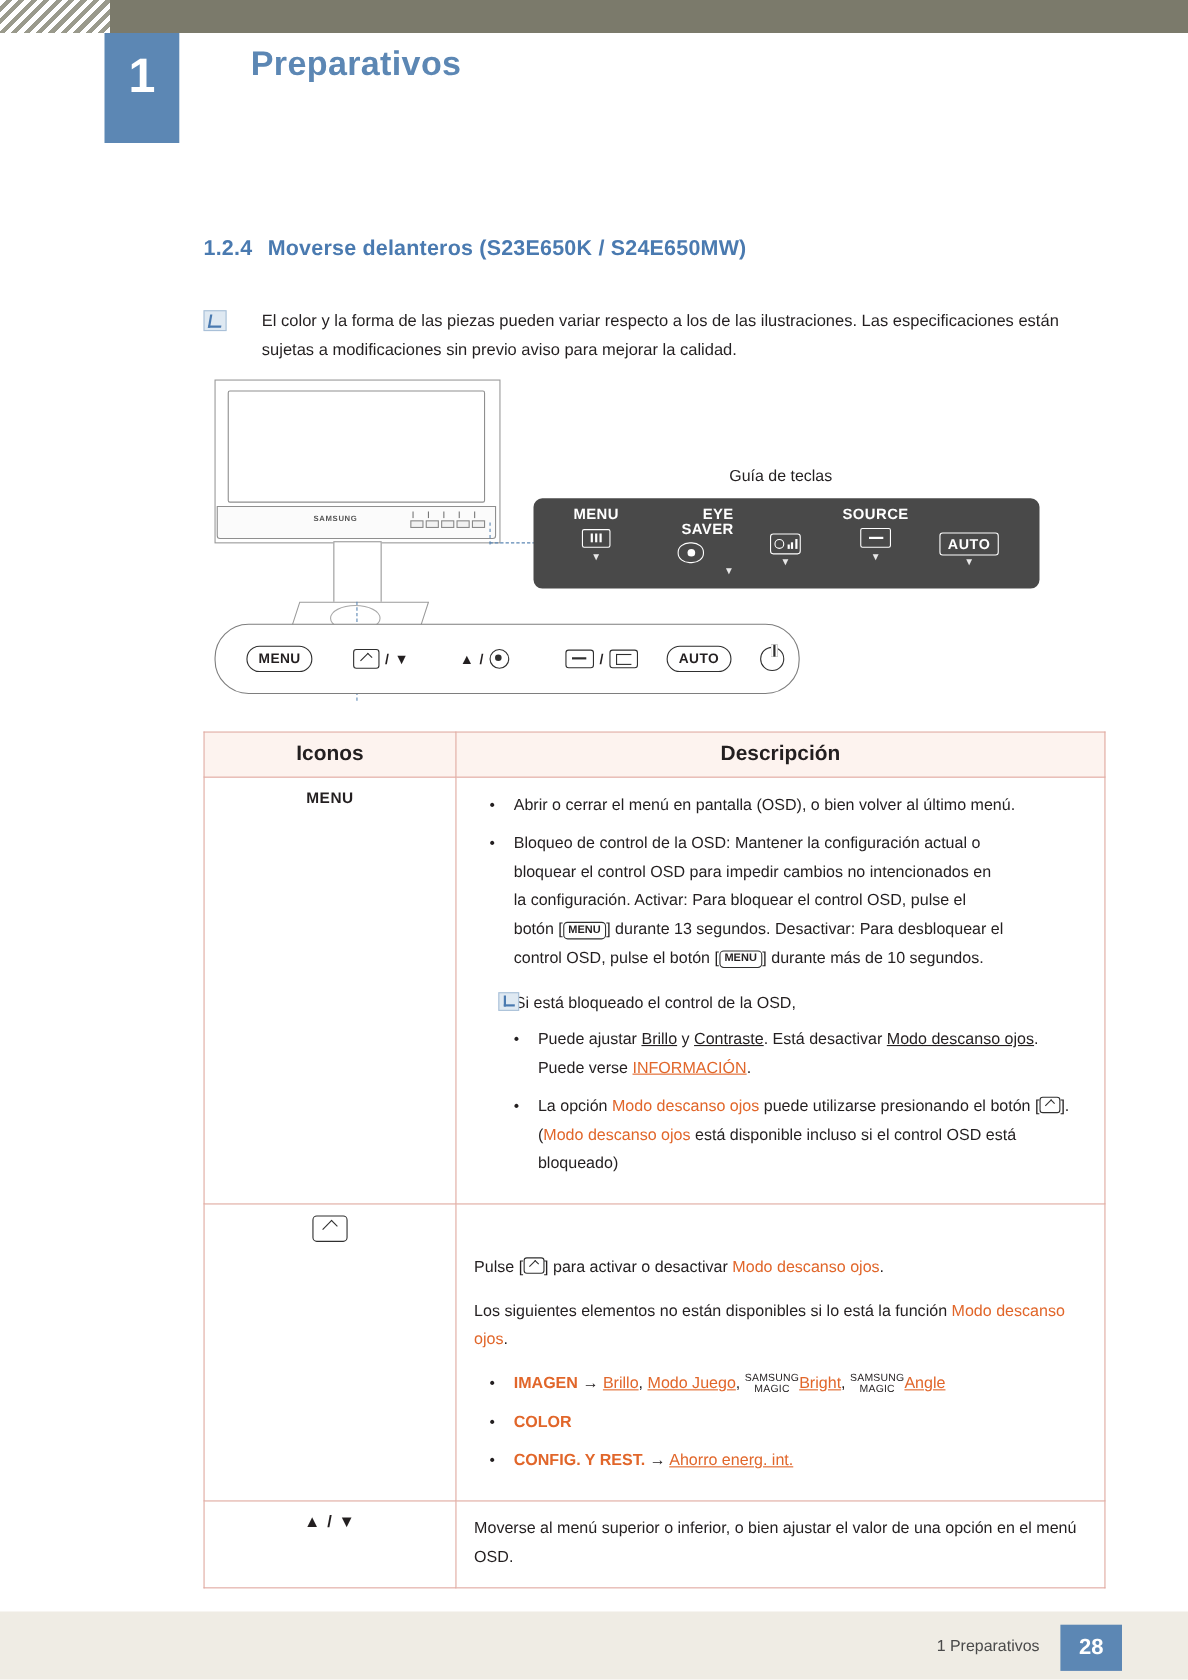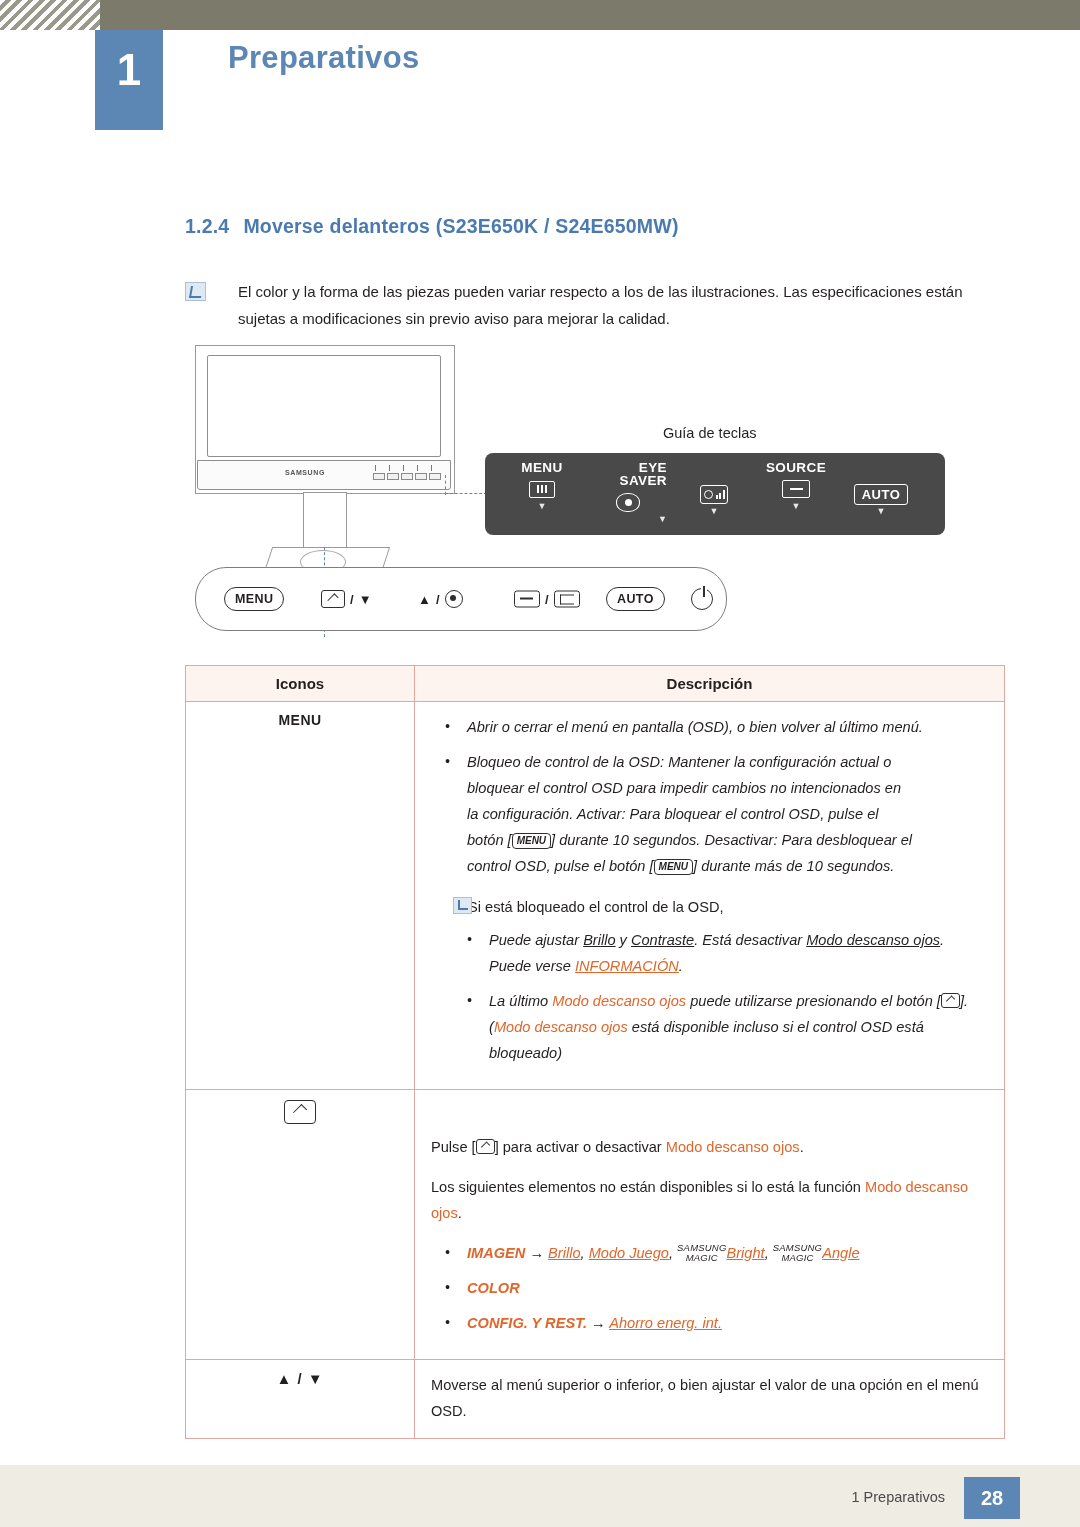--- a/index.html
+++ b/index.html
@@ -372,21 +372,21 @@
   table.icons-table th,
   table.icons-table td {
     border: 1px solid #e0a9a0;
     vertical-align: top;
   }
   table.icons-table thead th {
     background: #fdf3ef;
     text-align: center;
     font-weight: bold;
     padding: 9px 0;
-    font-size: 15px;
+    font-size: 19px;
     color: #231f20;
   }
   td.icon-cell {
     width: 228px;
     text-align: center;
     vertical-align: middle;
     font-weight: bold;
     font-size: 14px;
     letter-spacing: 0.5px;
     padding: 10px 0;
@@ -397,21 +397,20 @@
   }
   ul.bul {
     list-style: none;
     margin: 0;
     padding: 0;
   }
   ul.bul > li {
     position: relative;
     padding-left: 36px;
     margin-bottom: 9px;
-    font-style: italic;
   }
   ul.bul > li::before {
     content: "•";
     position: absolute;
     left: 14px;
     top: -1px;
     font-size: 14px;
     color: #231f20;
   }
   .inner-note {
@@ -687,36 +686,36 @@
       <td class="icon-cell">
         <span>MENU</span>
       </td>
       <td class="desc-cell">
         <ul class="bul">
           <li>Abrir o cerrar el menú en pantalla (OSD), o bien volver al último menú.</li>
           <li>
             <span>Bloqueo de control de la OSD: Mantener la configuración actual o</span><br>
             <span>bloquear el control OSD para impedir cambios no intencionados en</span><br>
             <span>la configuración. Activar: Para bloquear el control OSD, pulse el</span><br>
-            <span>botón [</span><span class="mini-menu">MENU</span><span>] durante 10 segundos. Desactivar: Para desbloquear el</span><br>
+            <span>botón [</span><span class="mini-menu">MENU</span><span>] durante 13 segundos. Desactivar: Para desbloquear el</span><br>
             <span>control OSD, pulse el botón [</span><span class="mini-menu">MENU</span><span>] durante más de 10 segundos.</span>
           </li>
         </ul>
 
         <div class="inner-note">
           <span class="ni"></span>
           <span>Si está bloqueado el control de la OSD,</span>
         </div>
 
         <ul class="bul sub">
           <li>
             <span>Puede ajustar </span><span class="u">Brillo</span><span> y </span><span class="u">Contraste</span><span>. Está desactivar </span><span class="u">Modo descanso ojos</span><span>. Puede verse </span><span class="hl-orange-u">INFORMACIÓN</span><span>.</span>
           </li>
           <li>
-            <span>La último </span><span class="hl-orange">Modo descanso ojos</span><span> puede utilizarse presionando el botón [</span><span class="mini-eye"></span><span>]. (</span><span class="hl-orange">Modo descanso ojos</span><span> está disponible incluso si el control OSD está bloqueado)</span>
+            <span>La opción </span><span class="hl-orange">Modo descanso ojos</span><span> puede utilizarse presionando el botón [</span><span class="mini-eye"></span><span>]. (</span><span class="hl-orange">Modo descanso ojos</span><span> está disponible incluso si el control OSD está bloqueado)</span>
           </li>
         </ul>
       </td>
     </tr>
 
     <tr>
       <td class="icon-cell">
         <span class="big-eye"></span>
       </td>
       <td class="desc-cell">

